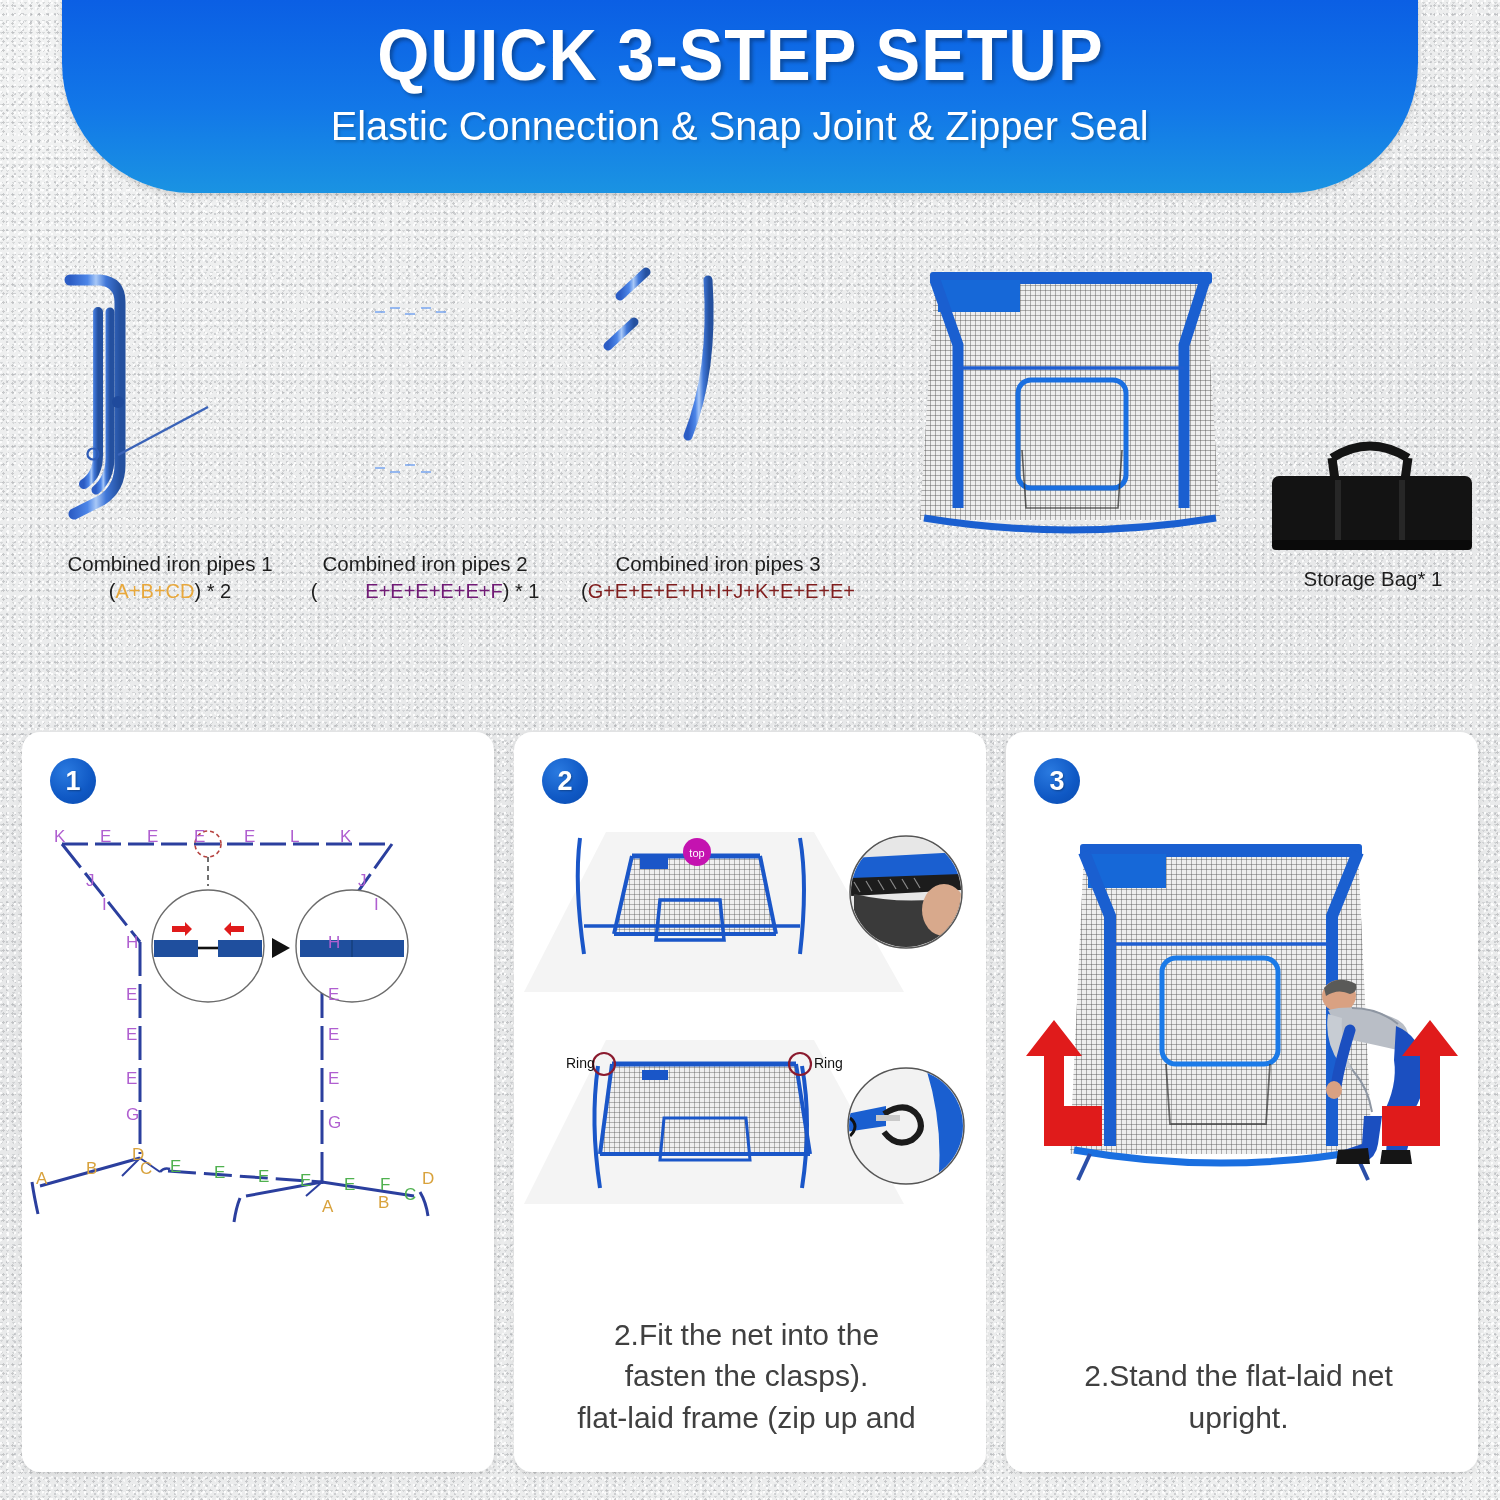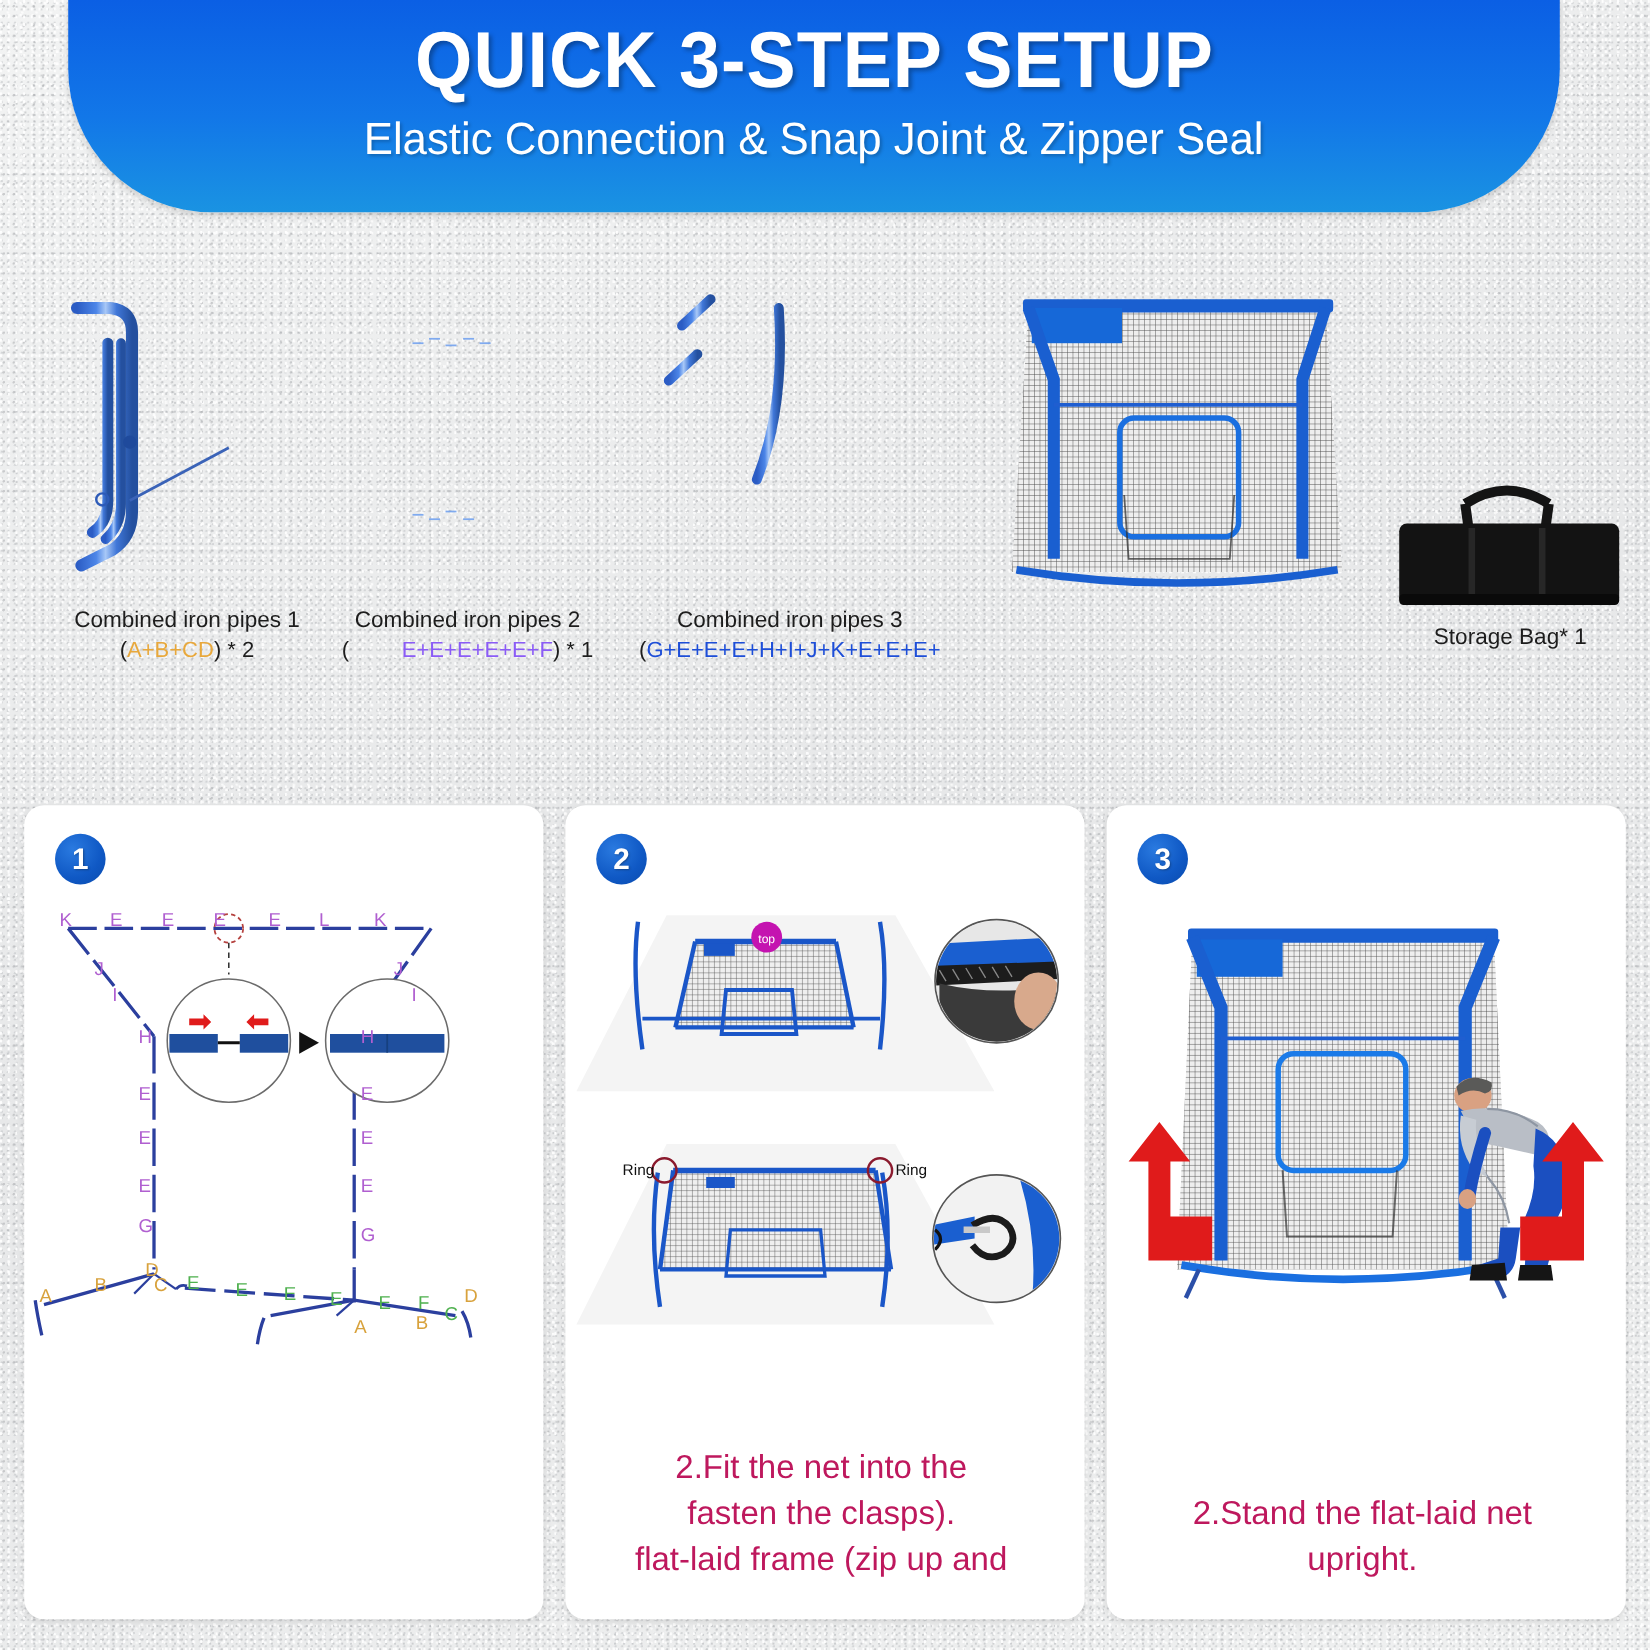--- a/index.html
+++ b/index.html
@@ -58,22 +58,22 @@
   #parts-row{
     position:absolute; left:0; top:250px; width:1500px; height:430px;
   }
   .part{ position:absolute; text-align:center; }
   .part-art{ position:relative; }
   .part-label{
     font-size:20.5px; color:#1d1d1d; line-height:1.32; white-space:nowrap;
   }
   .part-formula{ font-size:20px; line-height:1.4; }
   .f-orange{ color:#e8a83c; }
-  .f-green{ color:#8b5cf6;margin-left:48px; }
-  .f-purple{ color:#1d4ed8;margin-top:26px; }
+  .f-green{ color:#701a75;margin-left:48px; }
+  .f-purple{ color:#7f1d1d;margin-top:26px; }
   .f-dark{ color:#1d1d1d; }
 
   
   .step-card{
     position:absolute; top:732px; width:472px; height:740px;
     background:#ffffff; border-radius:18px;
     box-shadow:0 2px 9px rgba(0,0,0,.10);
   }
   #step-card-1{ left:22px; }
   #step-card-2{ left:514px; }
@@ -82,21 +82,21 @@
   .step-badge{
     position:absolute; left:28px; top:26px;
     width:46px; height:46px; border-radius:50%;
     background:radial-gradient(circle at 35% 30%, #2a7ae0 0%, #0f58c4 60%, #0a4bad 100%);
     color:#fff; font-size:27px; font-weight:bold;
     display:flex; align-items:center; justify-content:center;
     text-shadow:1px 1px 2px rgba(0,0,0,.3);
   }
   .step-caption{
     position:absolute; left:20px; right:27px; bottom:34px;
-    text-align:center; font-size:30px; color:#be185d; line-height:1.38;
+    text-align:center; font-size:30px; color:#404040; line-height:1.38;
   }
   .step-art{ position:absolute; left:0; right:0; top:92px; height:470px; }
   .lbl{ position:absolute; font-size:17px; line-height:1; }
   .lbl-p{ color:#b05fd0; }
   .lbl-g{ color:#4fb14f; }
   .lbl-o{ color:#d8a23c; }
 </style>
 </head>
 <body>
 

